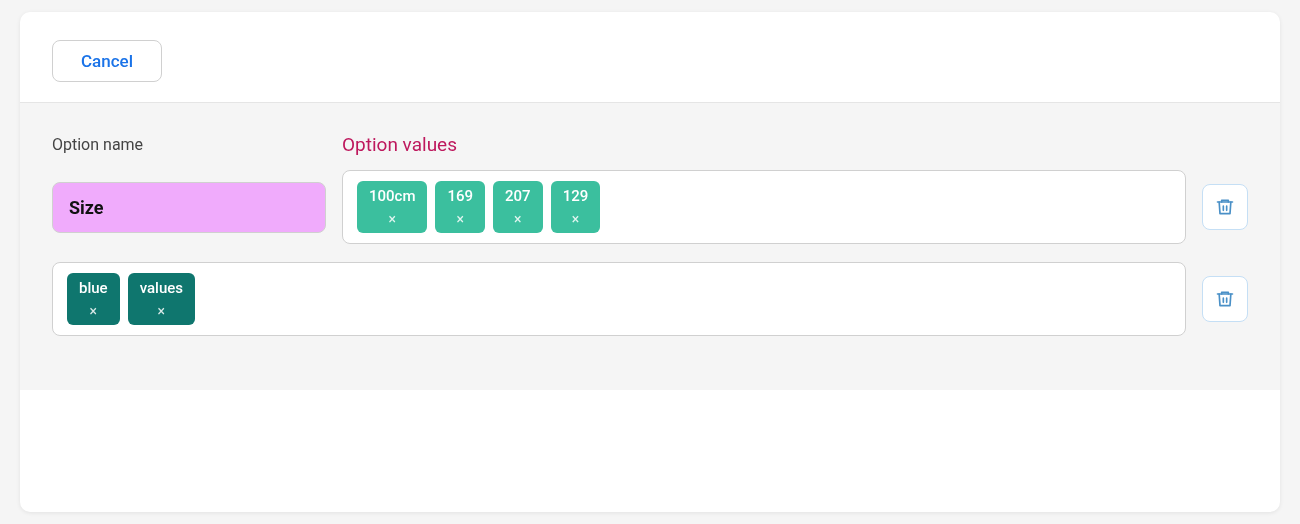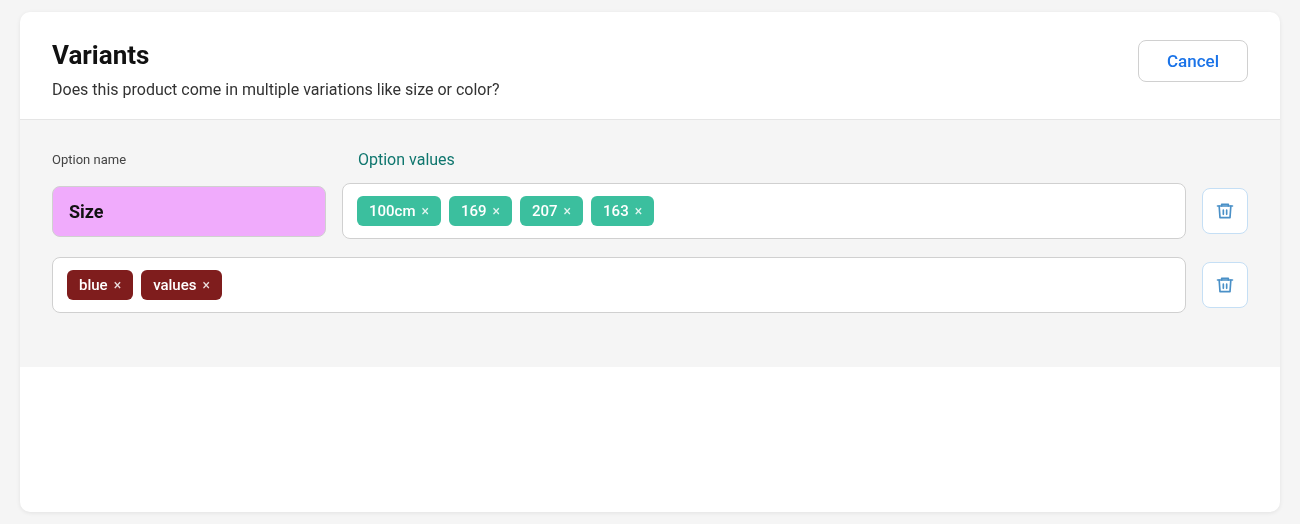--- a/index.html
+++ b/index.html
@@ -71,30 +71,29 @@
     }
 
     .column-labels {
       display: flex;
       align-items: center;
       margin-bottom: 14px;
     }
 
     .col-label-name {
       width: 290px;
-      font-size: 13px;
+      font-size: 16px;
       color: #444;
       font-weight: 400;
     }
 
     .col-label-values {
-      font-size: 16px;
-      color: #0f766e;
+      font-size: 19px;
+      color: #be185d;
       font-weight: 400;
-      margin-left: 16px;
     }
 
     .variant-row {
       display: flex;
       align-items: center;
       gap: 16px;
       margin-bottom: 18px;
     }
 
     .option-name-input {
@@ -126,28 +125,29 @@
 
     .tag {
       display: inline-flex;
       align-items: center;
       border-radius: 6px;
       padding: 6px 12px;
       font-size: 15px;
       font-weight: 500;
       color: #fff;
       gap: 6px;
+      flex-direction: column;
     }
 
     .tag-green {
       background: #3bbf9e;
     }
 
     .tag-purple {
-      background: #7f1d1d;
+      background: #0f766e;
     }
 
     .tag-x {
       font-size: 14px;
       opacity: 0.85;
       cursor: pointer;
       font-weight: 400;
     }
 
     .delete-button {
@@ -167,24 +167,20 @@
       width: 20px;
       height: 20px;
     }
   </style>
 </head>
 <body>
 
 <div class="card">
 
   <div class="card-header">
-    <div class="header-left">
-      <h1 class="title">Variants</h1>
-      <p class="subtitle">Does this product come in multiple variations like size or color?</p>
-    </div>
     <button class="cancel-button">Cancel</button>
   </div>
 
   <div class="divider"></div>
 
   <div class="card-body">
 
     <div class="column-labels">
       <div class="col-label-name">Option name</div>
       <div class="col-label-values">Option values</div>
@@ -199,21 +195,21 @@
         </span>
         <span class="tag tag-green">
           <span>169</span>
           <span class="tag-x">×</span>
         </span>
         <span class="tag tag-green">
           <span>207</span>
           <span class="tag-x">×</span>
         </span>
         <span class="tag tag-green">
-          <span>163</span>
+          <span>129</span>
           <span class="tag-x">×</span>
         </span>
       </div>
       <button class="delete-button">
         <svg viewBox="0 0 24 24" fill="none" xmlns="http://www.w3.org/2000/svg">
           <path d="M3 6h18" stroke="#4a90c7" stroke-width="2" stroke-linecap="round"></path>
           <path d="M8 6V4h8v2" stroke="#4a90c7" stroke-width="2" stroke-linecap="round" stroke-linejoin="round"></path>
           <path d="M19 6l-1 14H6L5 6" stroke="#4a90c7" stroke-width="2" stroke-linecap="round" stroke-linejoin="round"></path>
           <path d="M10 11v5M14 11v5" stroke="#4a90c7" stroke-width="2" stroke-linecap="round"></path>
         </svg>

